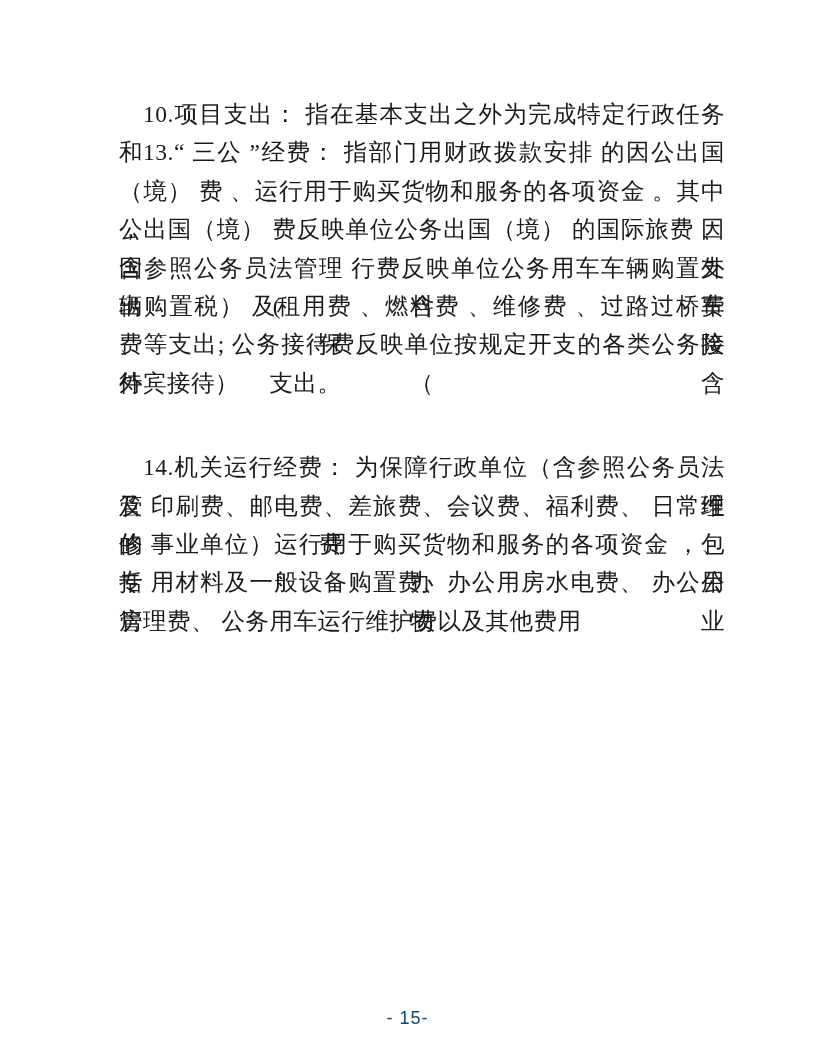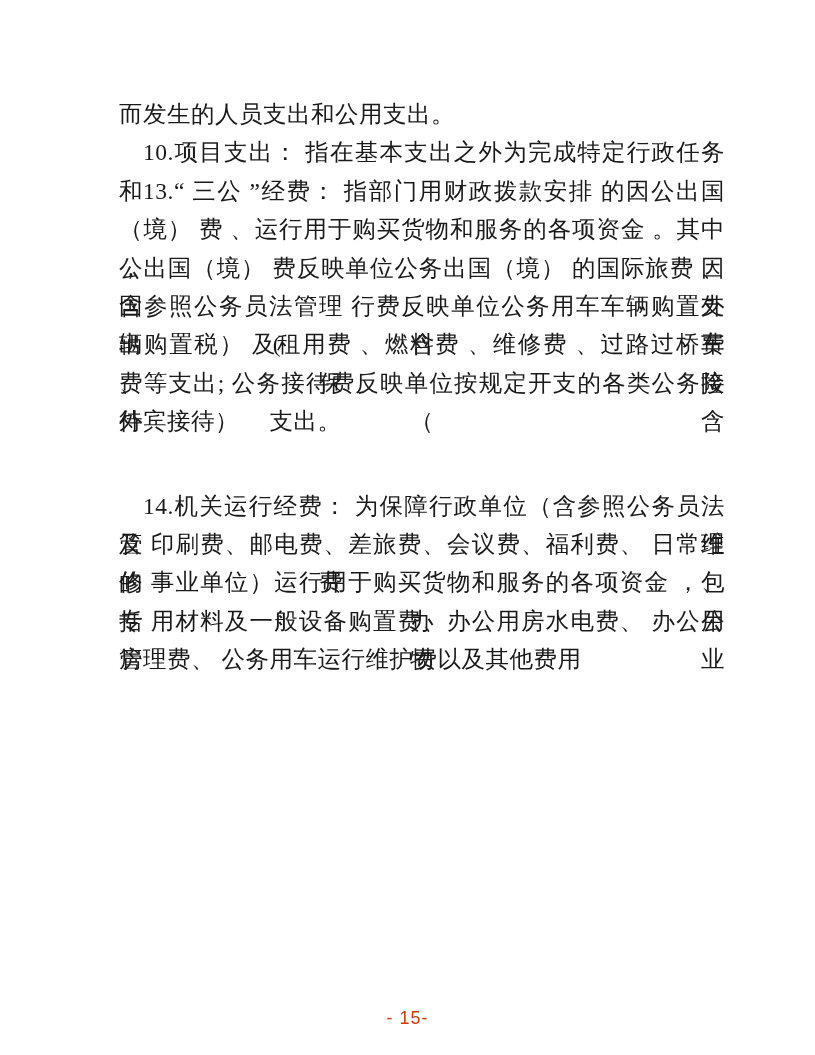--- a/index.html
+++ b/index.html
@@ -47,31 +47,30 @@
   }
   .footer {
     position: absolute;
     left: 0;
     top: 1006px;
     width: 815px;
     text-align: center;
     font-family: "Liberation Sans", "DejaVu Sans", sans-serif;
     font-size: 18px;
     line-height: 24px;
-    color: #c2410c;
+    color: #0c4a6e;
     letter-spacing: 1px;
   }
 </style>
 </head>
 <body>
 
 <div class="page">
 
   <div class="content">
-    <div class="line">而发生的人员支出和公用支出。</div>
     <div class="line jl indent">10.项目支出：  指在基本支出之外为完成特定行政任务和</div>
     <div class="line jl indent">13.“ 三公 ”经费：  指部门用财政拨款安排 的因公出国</div>
     <div class="line jl">（境） 费 、运行用于购买货物和服务的各项资金 。其中 ，  因</div>
     <div class="line jl">公出国（境） 费反映单位公务出国（境） 的国际旅费 、 国外</div>
     <div class="line jl">含参照公务员法管理 行费反映单位公务用车车辆购置支出(含 车</div>
     <div class="line jl">辆购置税） 及租用费 、燃料费 、维修费 、过路过桥费 、保 险</div>
     <div class="line jl">费等支出; 公务接待费反映单位按规定开支的各类公务接待（含</div>
     <div class="line">外宾接待）　 支出。</div>
     <div class="spacer"></div>
     <div class="line jl indent">14.机关运行经费：  为保障行政单位（含参照公务员法管理</div>

